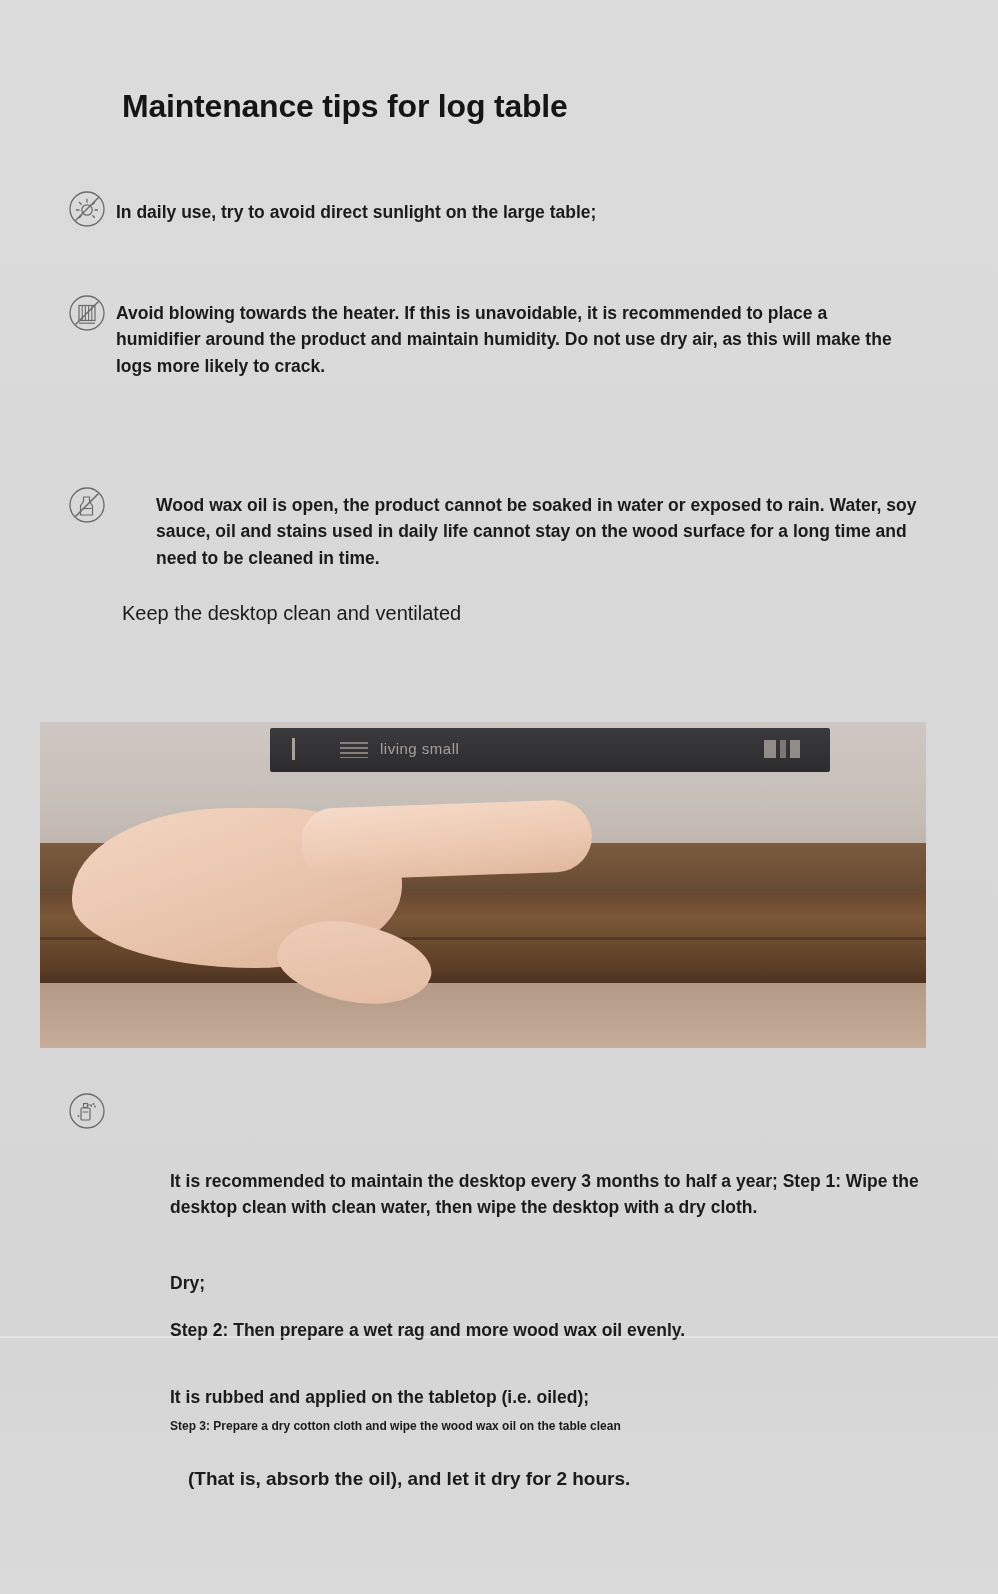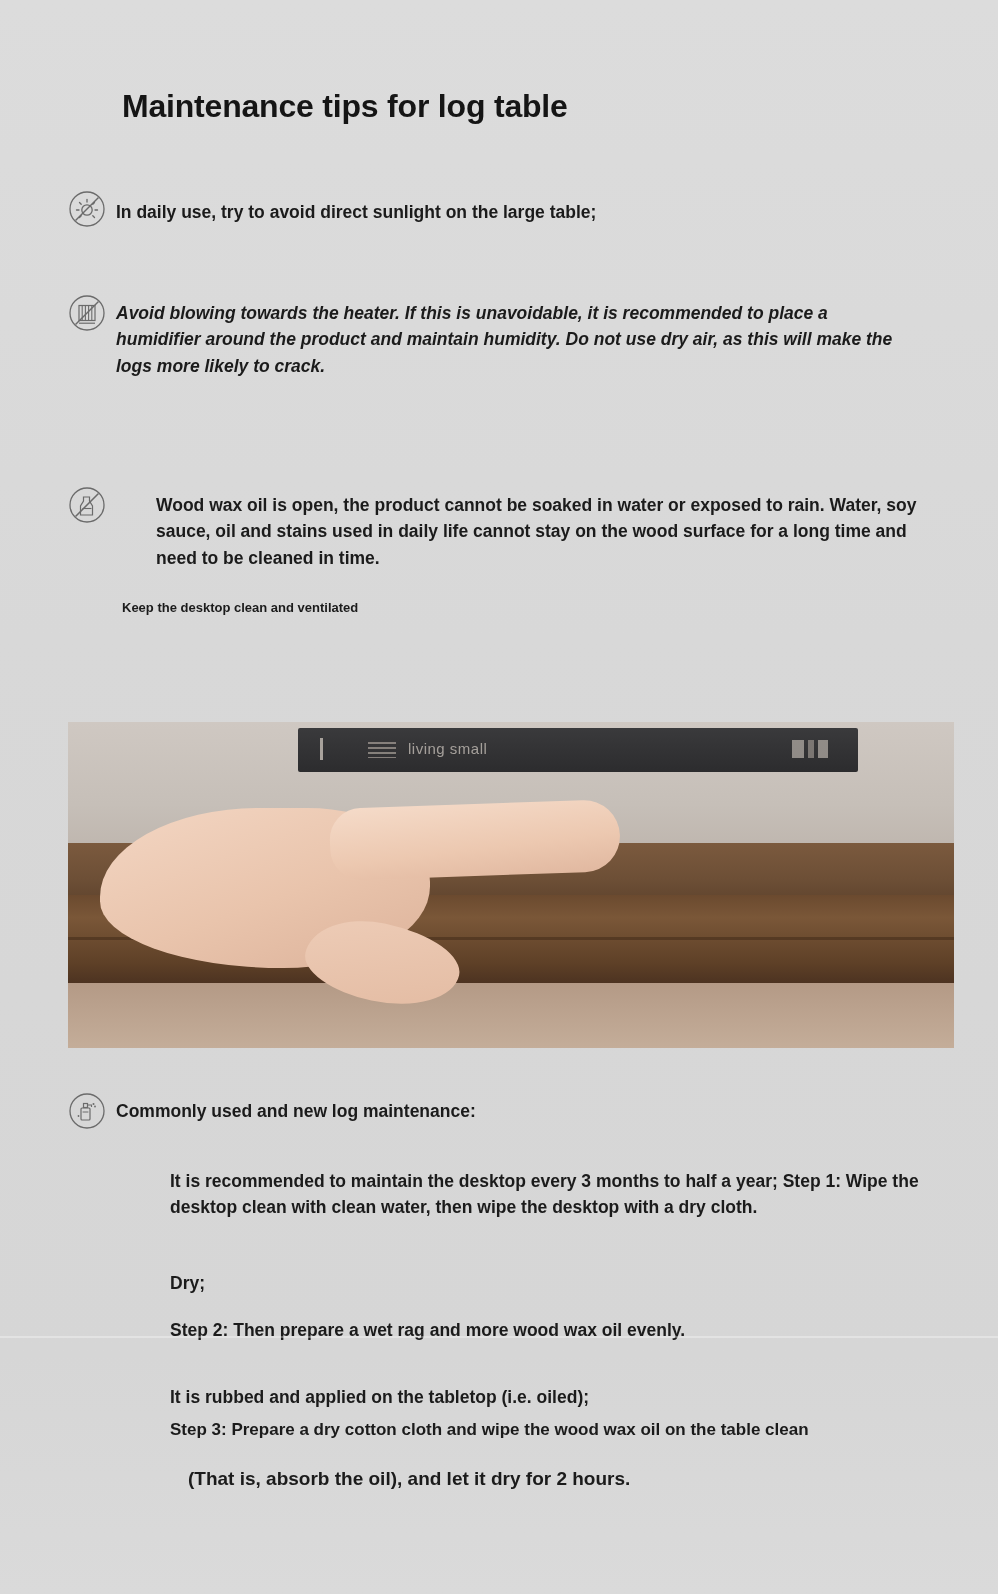--- a/index.html
+++ b/index.html
@@ -55,37 +55,37 @@
   }
   .tip-text {
     font-size: 17.5px;
     font-weight: bold;
     line-height: 1.5;
     color: #1b1b1b;
   }
   
   #tip1 { left: 68px; top: 196px; width: 860px; align-items: center; }
   #tip1 .tip-text { width: 810px; }
-  #tip2 { left: 68px; top: 300px; width: 860px; font-style: italic; }
+  #tip2 { left: 68px; top: 300px; width: 860px; }
   #tip2 .tip-text { width: 790px; }
   #tip3 { left: 68px; top: 492px; width: 880px; gap: 40px; }
   #tip3 .tip-text { width: 820px; }
 
   .plain-line {
     position: absolute;
-    font-size: 13px;
-    font-weight: bold;
+    font-size: 20px;
+    font-weight: normal;
     line-height: 1.5;
     color: #1b1b1b;
   }
   #keepclean { left: 122px; top: 598px; }
 
   .photo {
     position: absolute;
-    left: 68px;
+    left: 40px;
     top: 722px;
     width: 886px;
     height: 326px;
     overflow: hidden;
     background: #8a6a4f;
   }
   .photo .wall {
     position: absolute;
     left: 0; top: 0; width: 100%; height: 42%;
     background: linear-gradient(180deg, #cfc8c2 0%, #c6bfb8 60%, #bdb4ac 100%);
@@ -187,21 +187,21 @@
     font-size: 17.5px;
     font-weight: bold;
     line-height: 1.5;
     color: #1b1b1b;
     margin-left: 48px;
   }
   #para1 { left: 122px; top: 1168px; width: 790px; }
   #para2 { left: 122px; top: 1270px; }
   #para3 { left: 122px; top: 1317px; }
   #para4 { left: 122px; top: 1384px; }
-  #para5 { left: 122px; top: 1417px; font-size: 17px; }
+  #para5 { left: 122px; top: 1417px; font-size: 12px; }
   #para6 { left: 140px; top: 1465px; font-size: 19px; }
 
   .band {
     position: absolute;
     left: 0;
     width: 998px;
     height: 2px;
     background: rgba(255,255,255,0.32);
   }
   #band1 { top: 1336px; }
@@ -290,21 +290,20 @@
           <circle cx="19" cy="19" r="17" fill="none" stroke="#6b6b6b" stroke-width="1.3"></circle>
           <rect x="13" y="16" width="9" height="12" fill="none" stroke="#6b6b6b" stroke-width="1.2" rx="1"></rect>
           <rect x="15.5" y="11.5" width="4" height="4" fill="none" stroke="#6b6b6b" stroke-width="1.2"></rect>
           <path d="M19.5 13 h4 v2" fill="none" stroke="#6b6b6b" stroke-width="1.1"></path>
           <circle cx="25.5" cy="12" r="1" fill="#6b6b6b"></circle>
           <circle cx="27" cy="14.5" r="0.9" fill="#6b6b6b"></circle>
           <circle cx="10.5" cy="24" r="0.9" fill="#6b6b6b"></circle>
           <line x1="14.6" y1="20" x2="20.4" y2="20" stroke="#6b6b6b" stroke-width="1"></line>
         </svg>
       </span>
-      <span class="tip-text">Commonly used and new log maintenance:</span>
     </div>
 
     <div class="para" id="para1">It is recommended to maintain the desktop every 3 months to half a year; Step 1: Wipe the desktop clean with clean water, then wipe the desktop with a dry cloth.</div>
     <div class="para" id="para2">Dry;</div>
     <div class="para" id="para3">Step 2: Then prepare a wet rag and more wood wax oil evenly.</div>
     <div class="band" id="band1"></div>
     <div class="para" id="para4">It is rubbed and applied on the tabletop (i.e. oiled);</div>
     <div class="para" id="para5">Step 3: Prepare a dry cotton cloth and wipe the wood wax oil on the table clean</div>
     <div class="para" id="para6">(That is, absorb the oil), and let it dry for 2 hours.</div>
 

